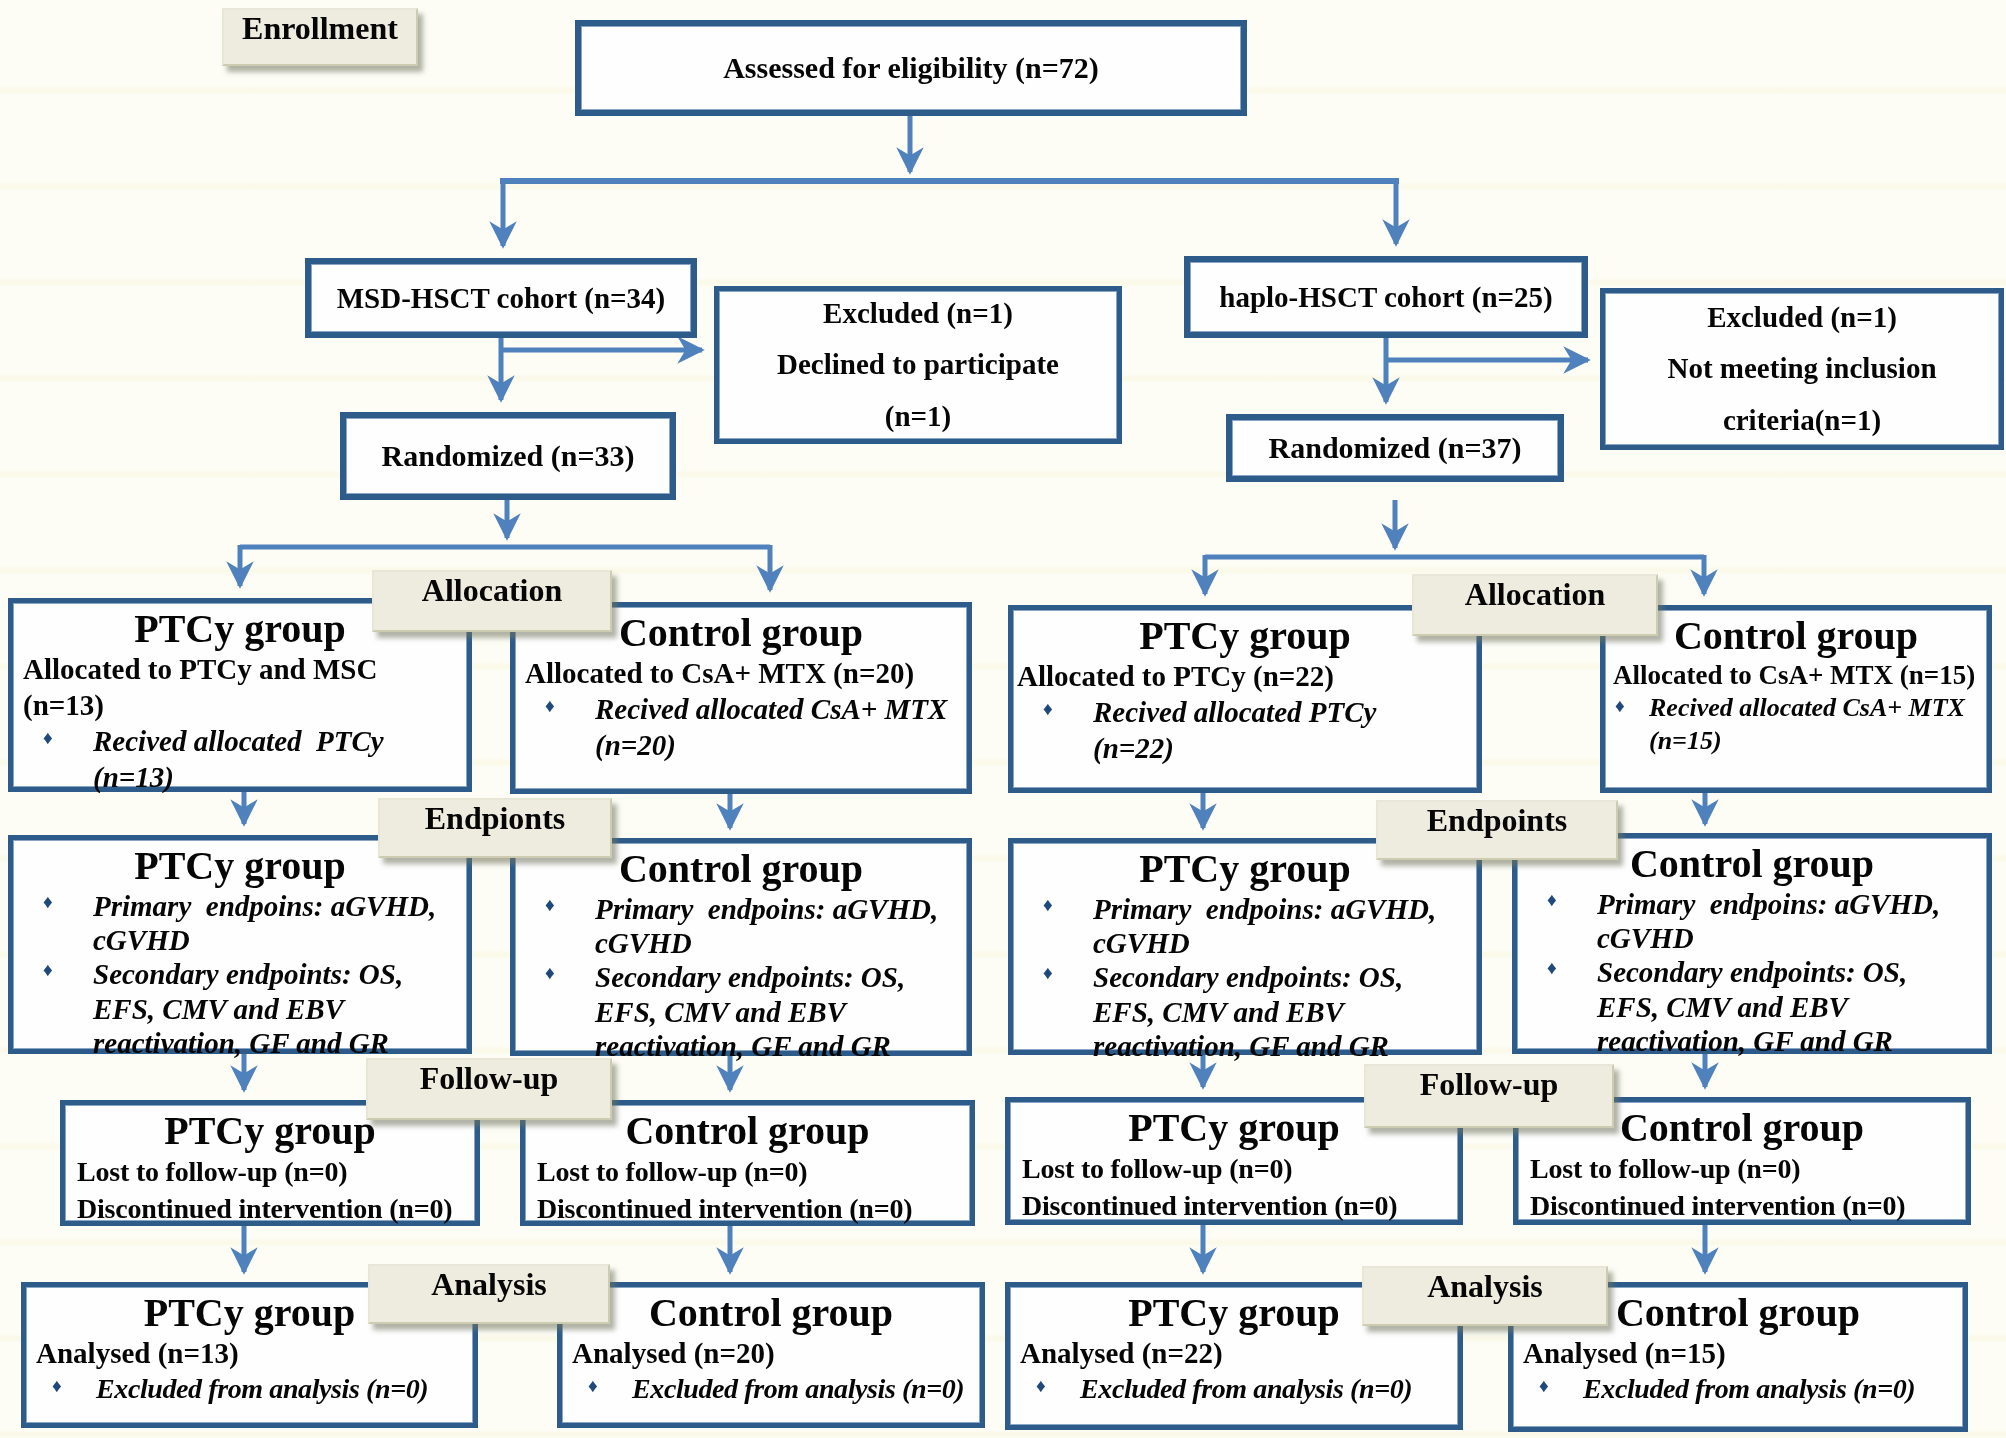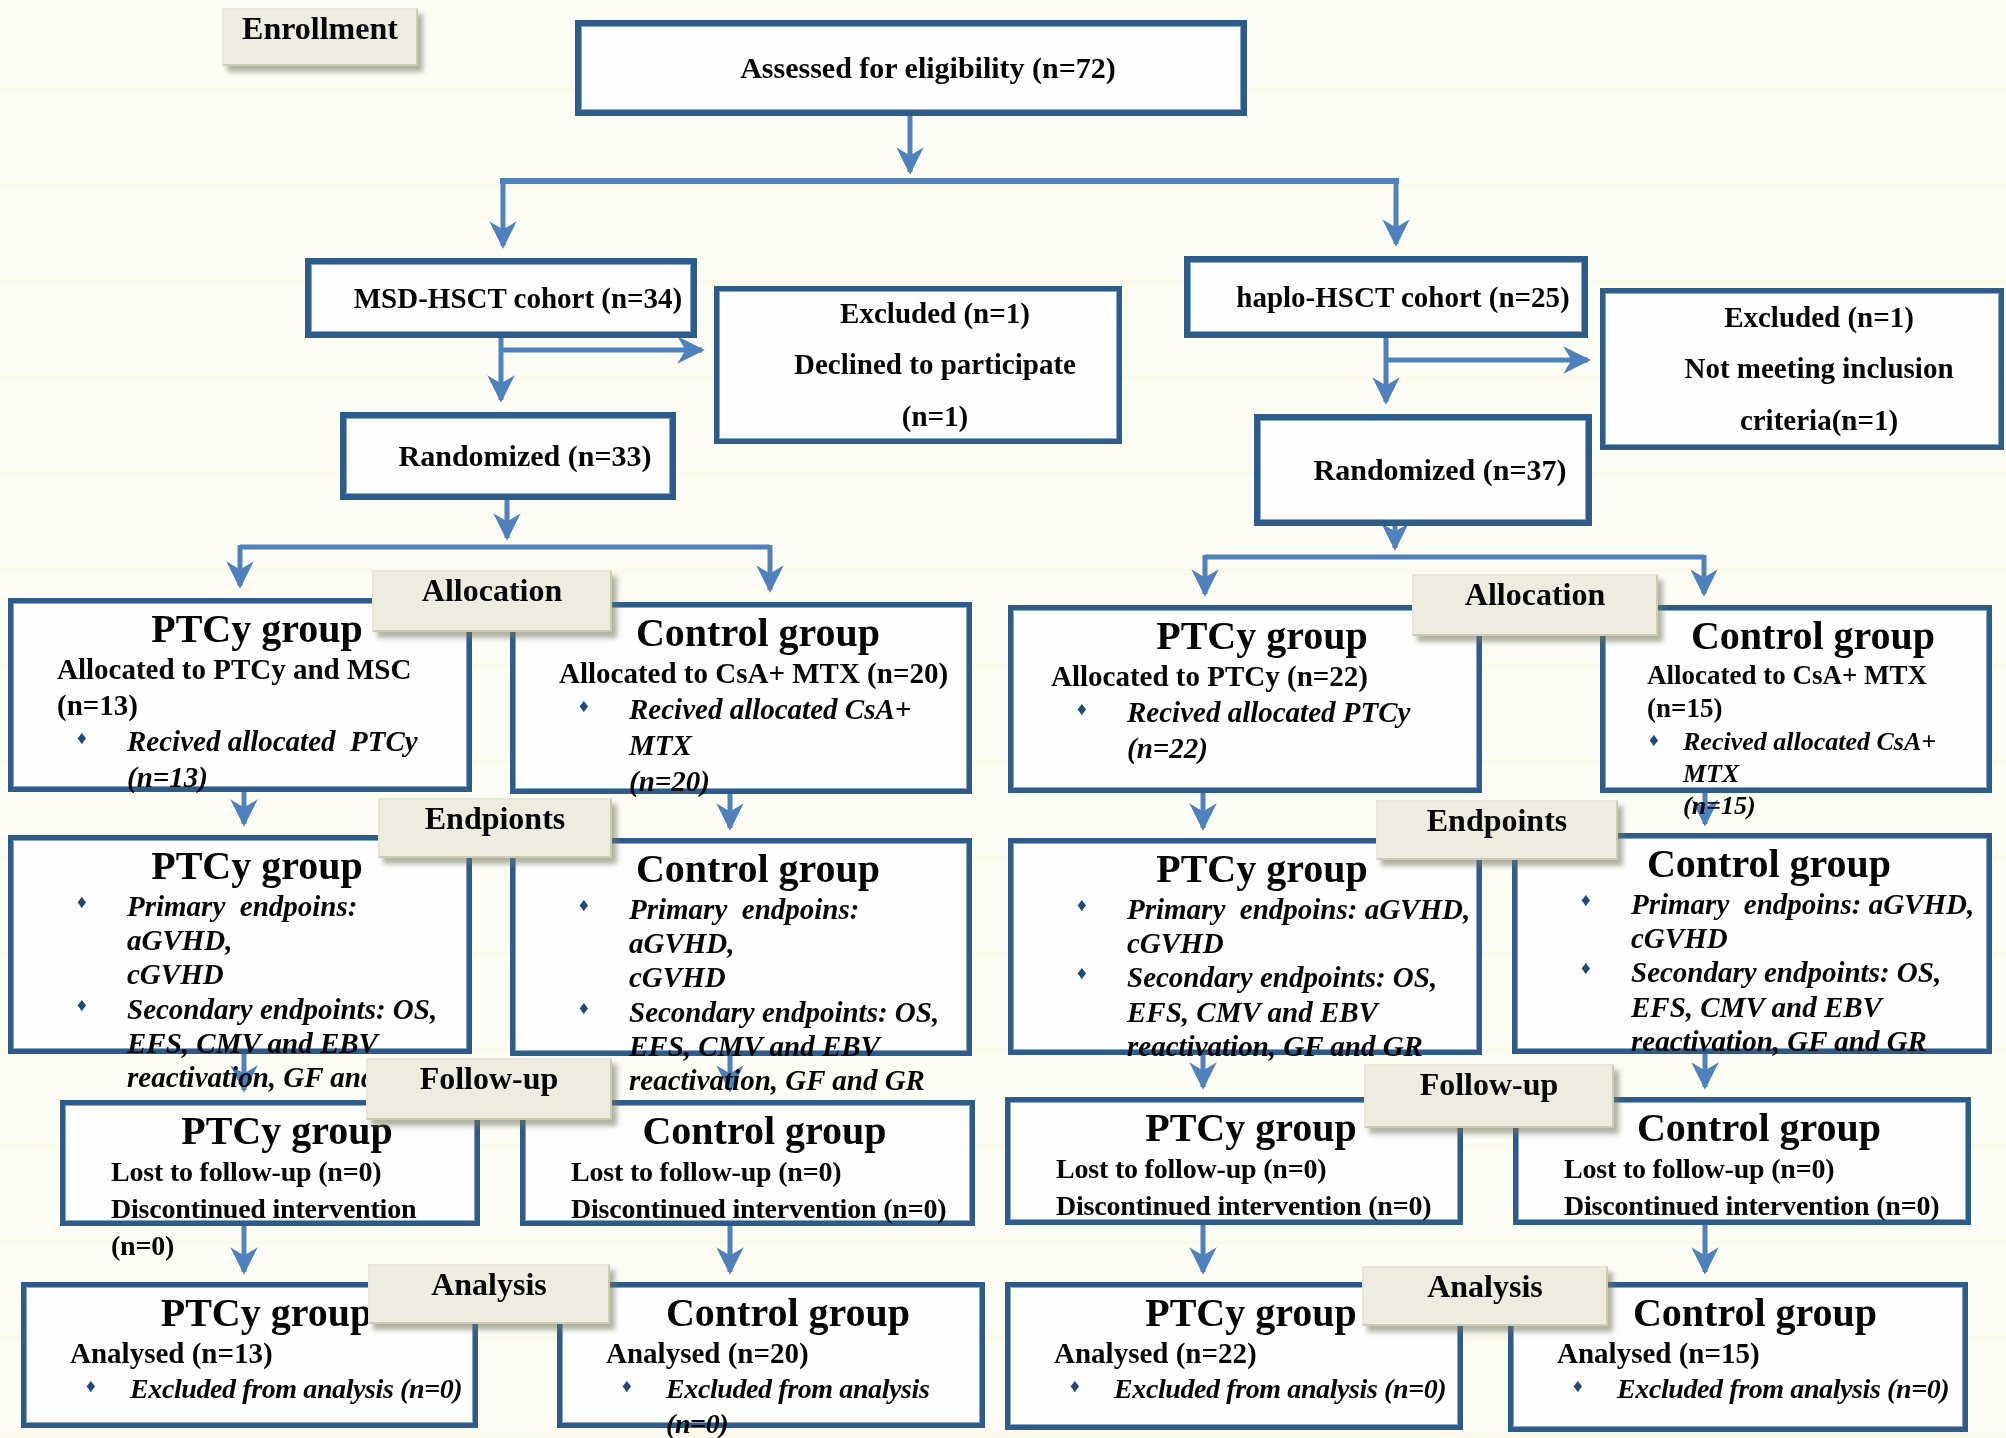--- a/index.html
+++ b/index.html
@@ -9,21 +9,20 @@
     background-color:#fdfdf6;
     background-image:repeating-linear-gradient(180deg,
       rgba(250,247,225,0) 0px, rgba(250,247,225,0) 86px,
       rgba(248,243,214,0.5) 90px, rgba(250,247,225,0) 96px);
   }
   svg.arrows{position:absolute;left:0;top:0;z-index:1;}
   .node{
     position:absolute;box-sizing:border-box;z-index:2;
     border:5px solid #2e5c8a;background:#fefefe;
     box-shadow:inset 0 0 0 1px #8aa6c6;
-    padding-left:34px;
   }
   .node-strong{border-width:6px;}
   .flex-center{display:flex;align-items:center;justify-content:center;text-align:center;}
   .pre{white-space:pre-wrap;}
   .one-line{font-size:30px;line-height:1.25;}
   .cohort-line{font-size:29px;white-space:nowrap;}
   .excluded-text{font-size:29px;line-height:1.78;}
   .heading{text-align:center;font-size:40px;line-height:1.15;padding-top:3px;}
   .body-line{font-size:29px;line-height:1.24;padding:0 4px 0 10px;}
   .bullet-item{display:flex;align-items:flex-start;font-size:29px;line-height:1.24;padding:0 6px 0 30px;}
@@ -134,21 +133,21 @@
   </div>
   <div class="node flex-center" style="left:1600px;top:288px;width:404px;height:162px;">
     <div class="excluded-text pre">Excluded (n=1)
 Not meeting inclusion
 criteria(n=1)</div>
   </div>
 
   <div class="node node-strong flex-center" style="left:340px;top:412px;width:336px;height:88px;">
     <div class="one-line">Randomized (n=33)</div>
   </div>
-  <div class="node node-strong flex-center" style="left:1254px;top:414px;width:338px;height:112px;">
+  <div class="node node-strong flex-center" style="left:1226px;top:414px;width:338px;height:68px;">
     <div class="one-line">Randomized (n=37)</div>
   </div>
 
   <div class="node" style="left:8px;top:598px;width:464px;height:194px;">
     <div class="heading">PTCy group</div>
     <div class="body-line pre">Allocated to PTCy and MSC
 (n=13)</div>
     <div class="bullet-item">
       <span class="bullet-glyph">♦</span>
       <span class="bullet-text pre">Recived allocated  PTCy

